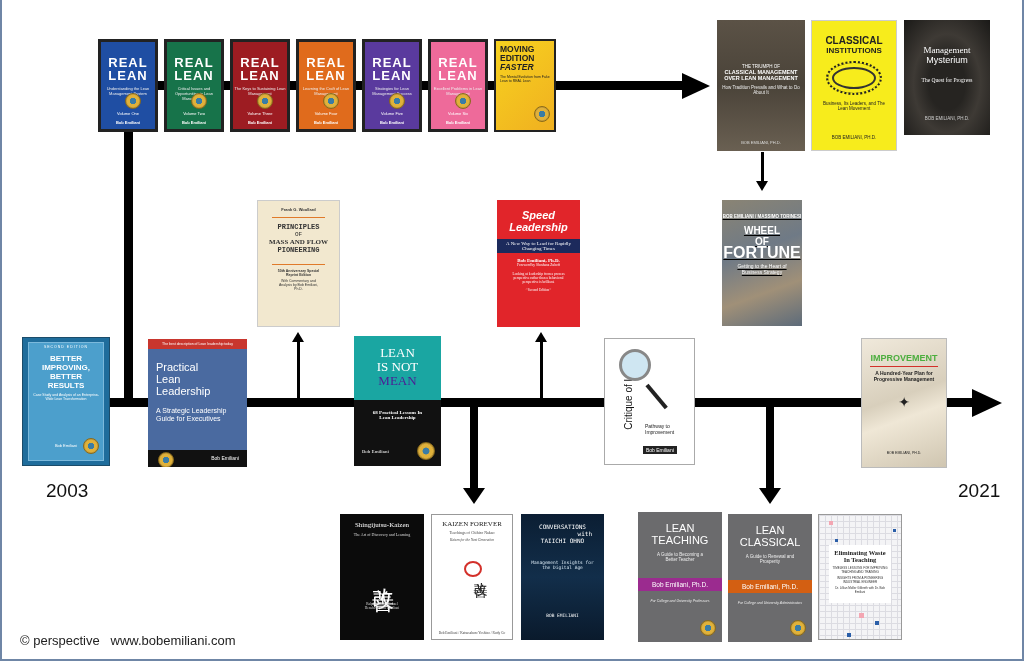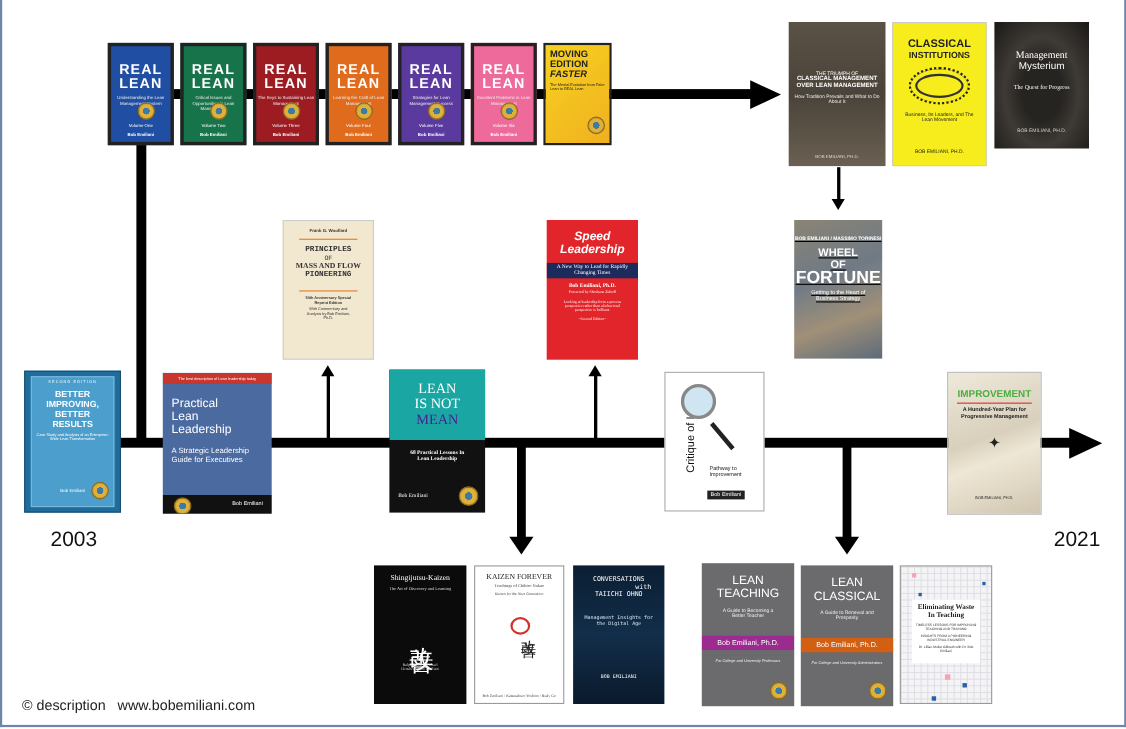--- a/index.html
+++ b/index.html
@@ -266,16 +266,16 @@
   <span style="position:absolute;left:56px;top:106px;width:4px;height:4px;background:#2a5ea8;"></span>
   <span style="position:absolute;left:28px;top:118px;width:4px;height:4px;background:#2a5ea8;"></span>
   <span style="position:absolute;left:10px;top:6px;width:4px;height:4px;background:#f3a6b2;"></span>
   <span style="position:absolute;left:40px;top:98px;width:5px;height:5px;background:#f3a6b2;"></span>
 </div>
 
 <div class="year" style="left:46px;top:480px;">2003</div>
 <div class="year" style="left:958px;top:480px;">2021</div>
 
 <div class="footer">
-  <span>© description</span>
+  <span>© perspective</span>
   &nbsp;
   <span>www.bobemiliani.com</span>
 </div>
 
 </body></html>

